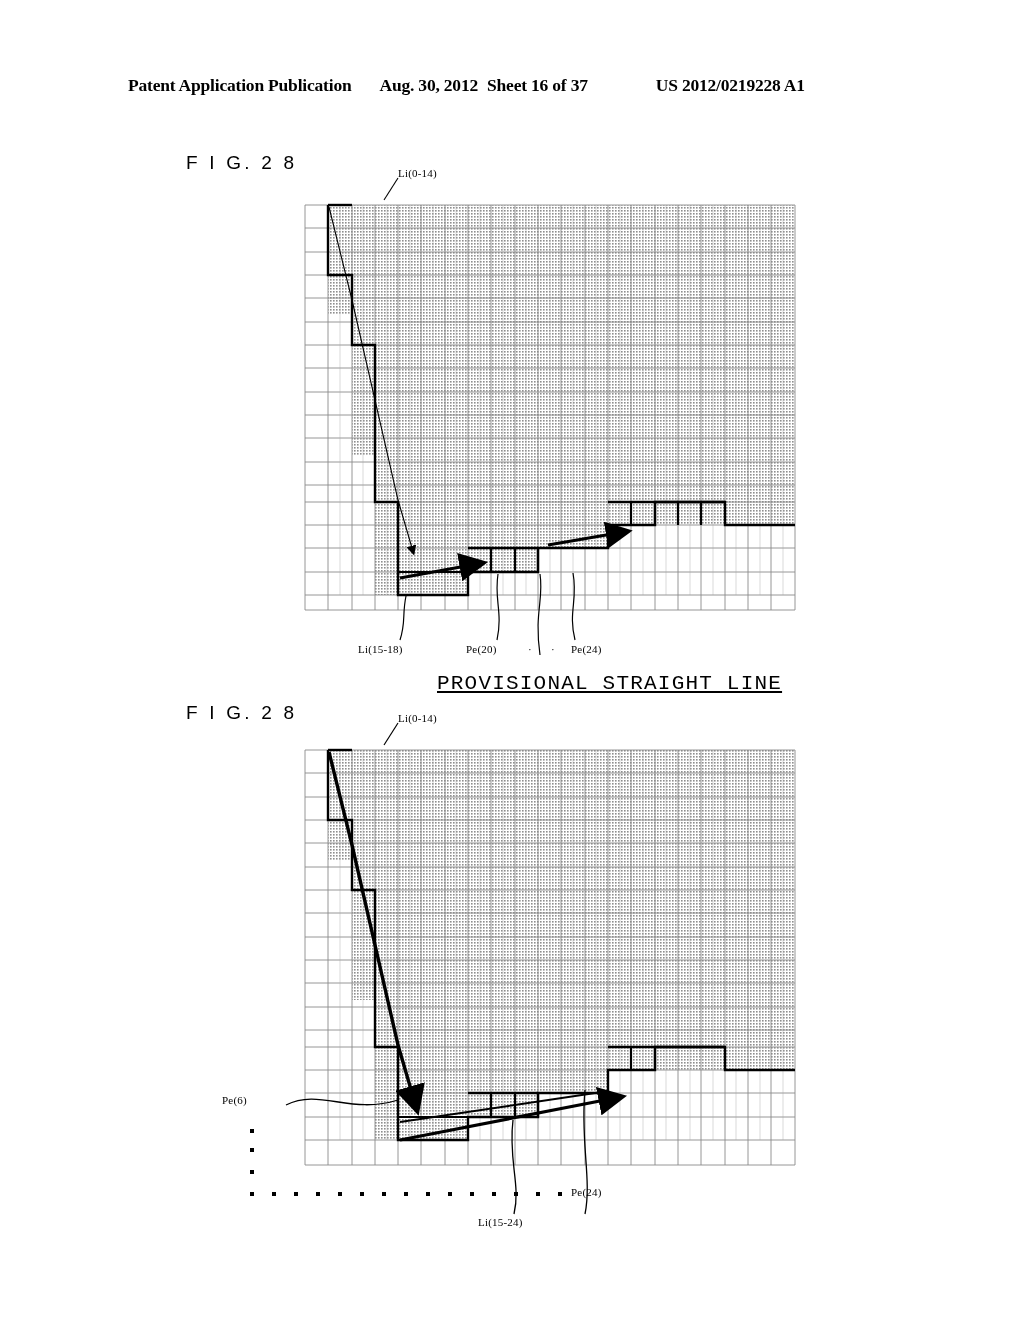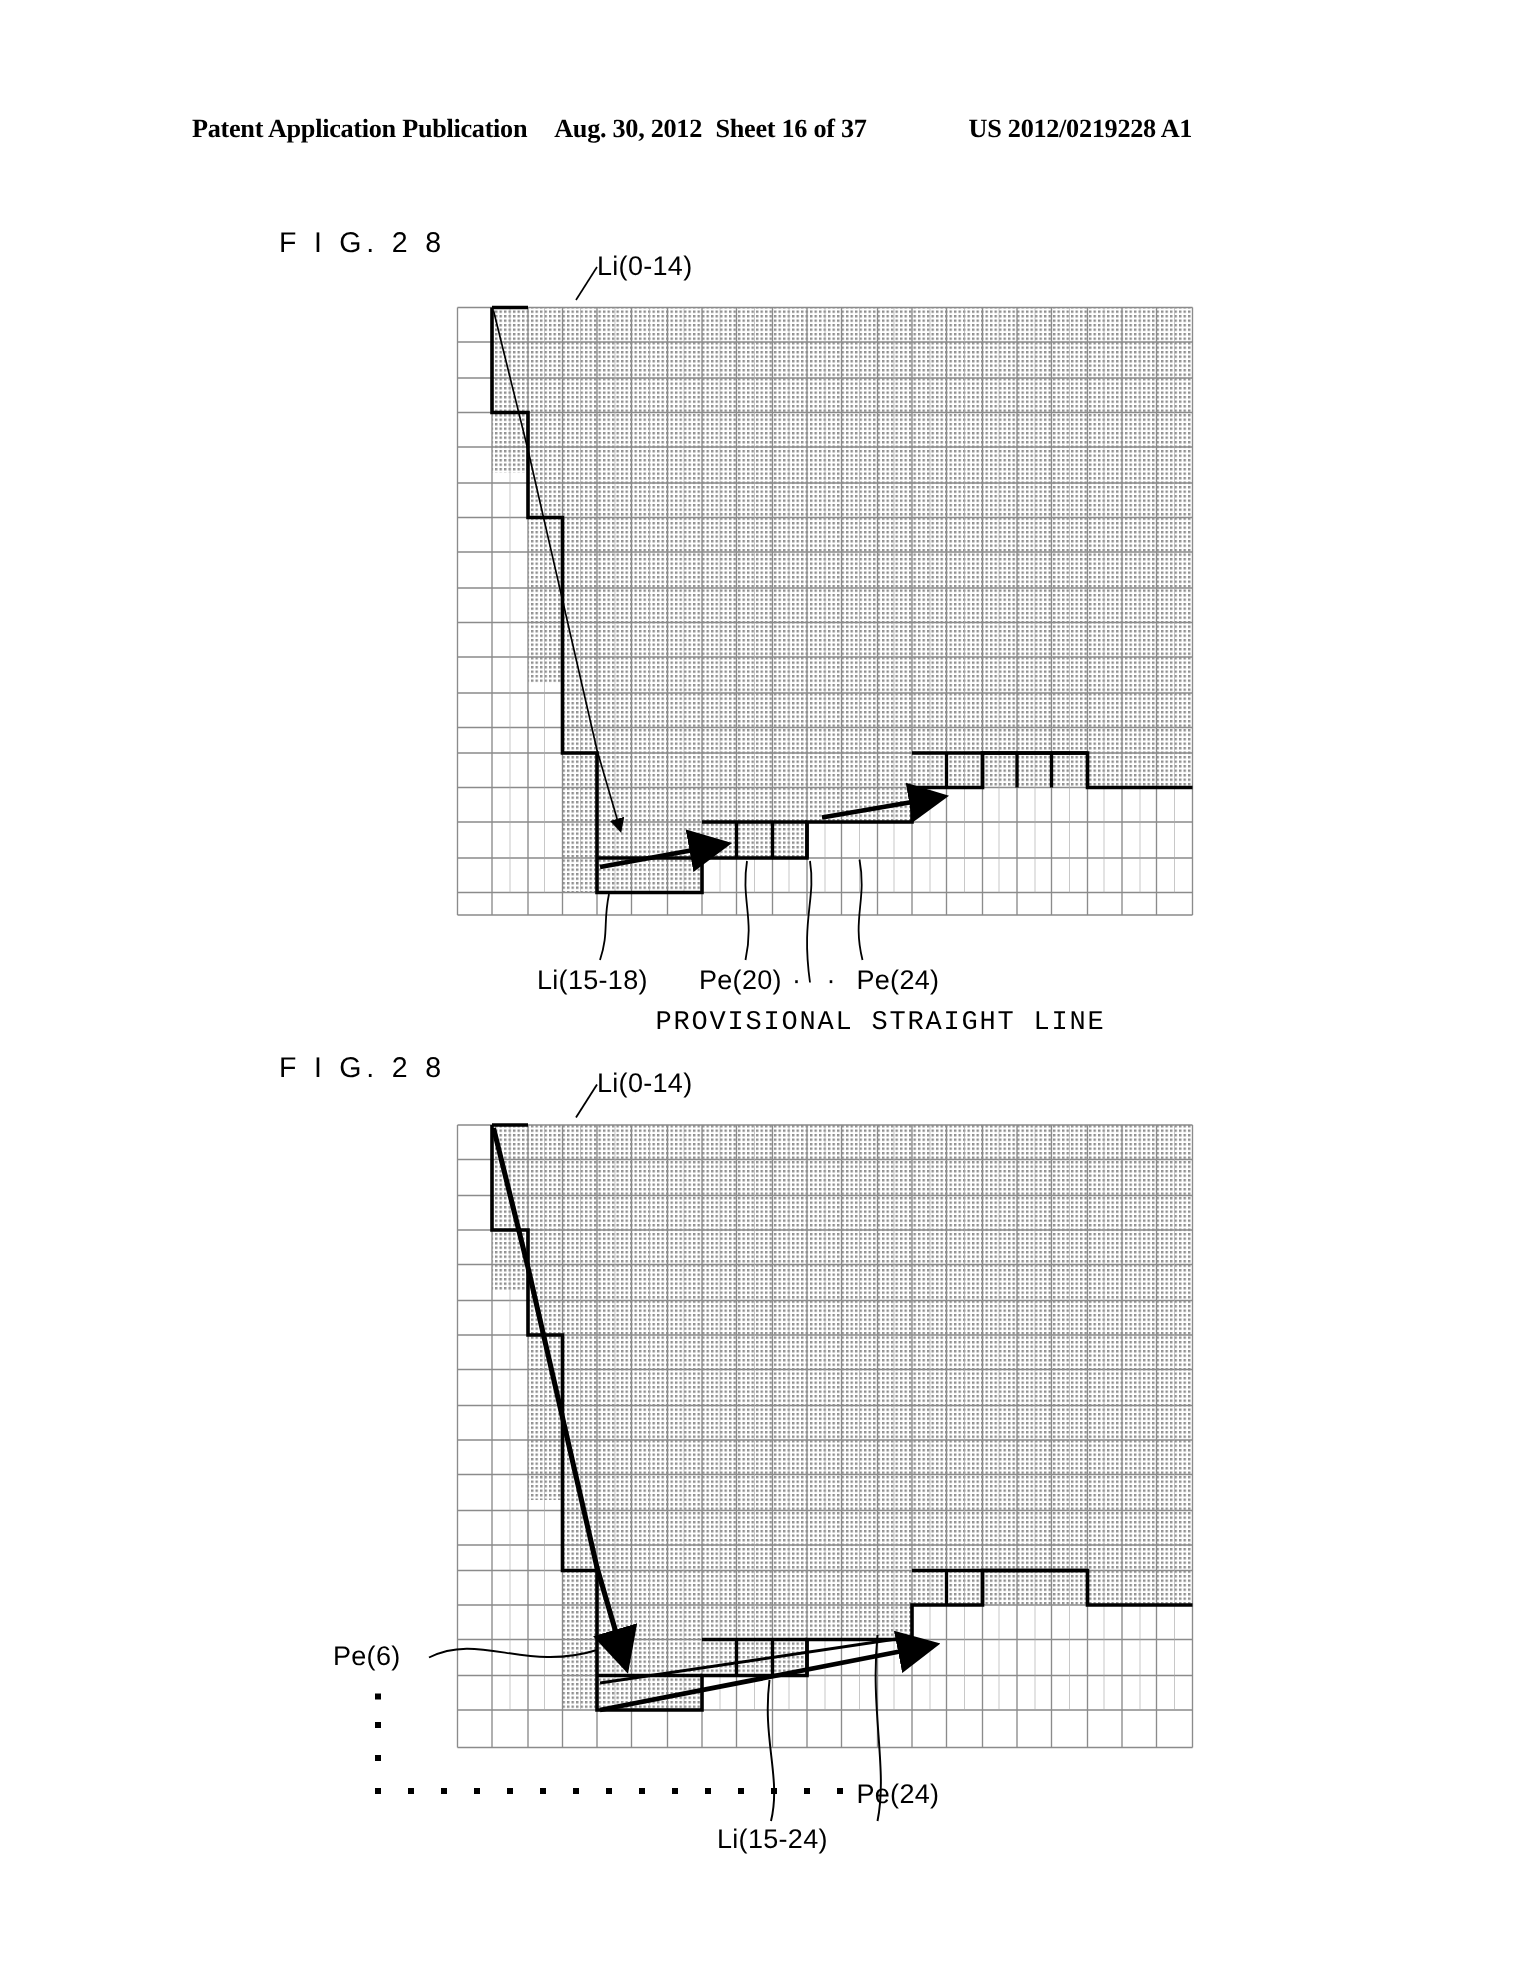--- a/index.html
+++ b/index.html
@@ -25,50 +25,51 @@
     height: 22px;
     display: flex;
     align-items: baseline;
     font-family: "Liberation Serif", serif;
     font-weight: bold;
     font-size: 17.5px;
     letter-spacing: -0.2px;
     white-space: nowrap;
   }
   .header .h-pub { }
-  .header .h-date { margin-left: 18px; }
+  .header .h-date { margin-left: 28px; }
   .header .h-sheet { margin-left: 9px; }
   .header .h-pat { margin-left: 68px; }
 
   
   .fig-title {
     position: absolute;
     font-family: "Liberation Sans", sans-serif;
     font-size: 19px;
     letter-spacing: 3.2px;
     font-weight: 400;
     white-space: nowrap;
   }
   #fig28-title { left: 186px; top: 152px; }
   #fig29-title { left: 186px; top: 702px; }
 
   
   .lbl {
     position: absolute;
-    font-family: Liberation Sans, sans-serif;
-    font-size: 18px;
+    font-family: Liberation Serif, serif;
+    font-size: 11px;
     white-space: nowrap;
     letter-spacing: 0.2px;
   }
   .lbl-mono {
     position: absolute;
     font-family: "Liberation Mono", monospace;
-    font-size: 18px;
+    font-size: 21px;
     white-space: nowrap;
     letter-spacing: 1.2px;
+    text-decoration: underline;
   }
   .dot {
     position: absolute;
     width: 4px;
     height: 4px;
     background: #000;
     border-radius: 0;
   }
 
   

